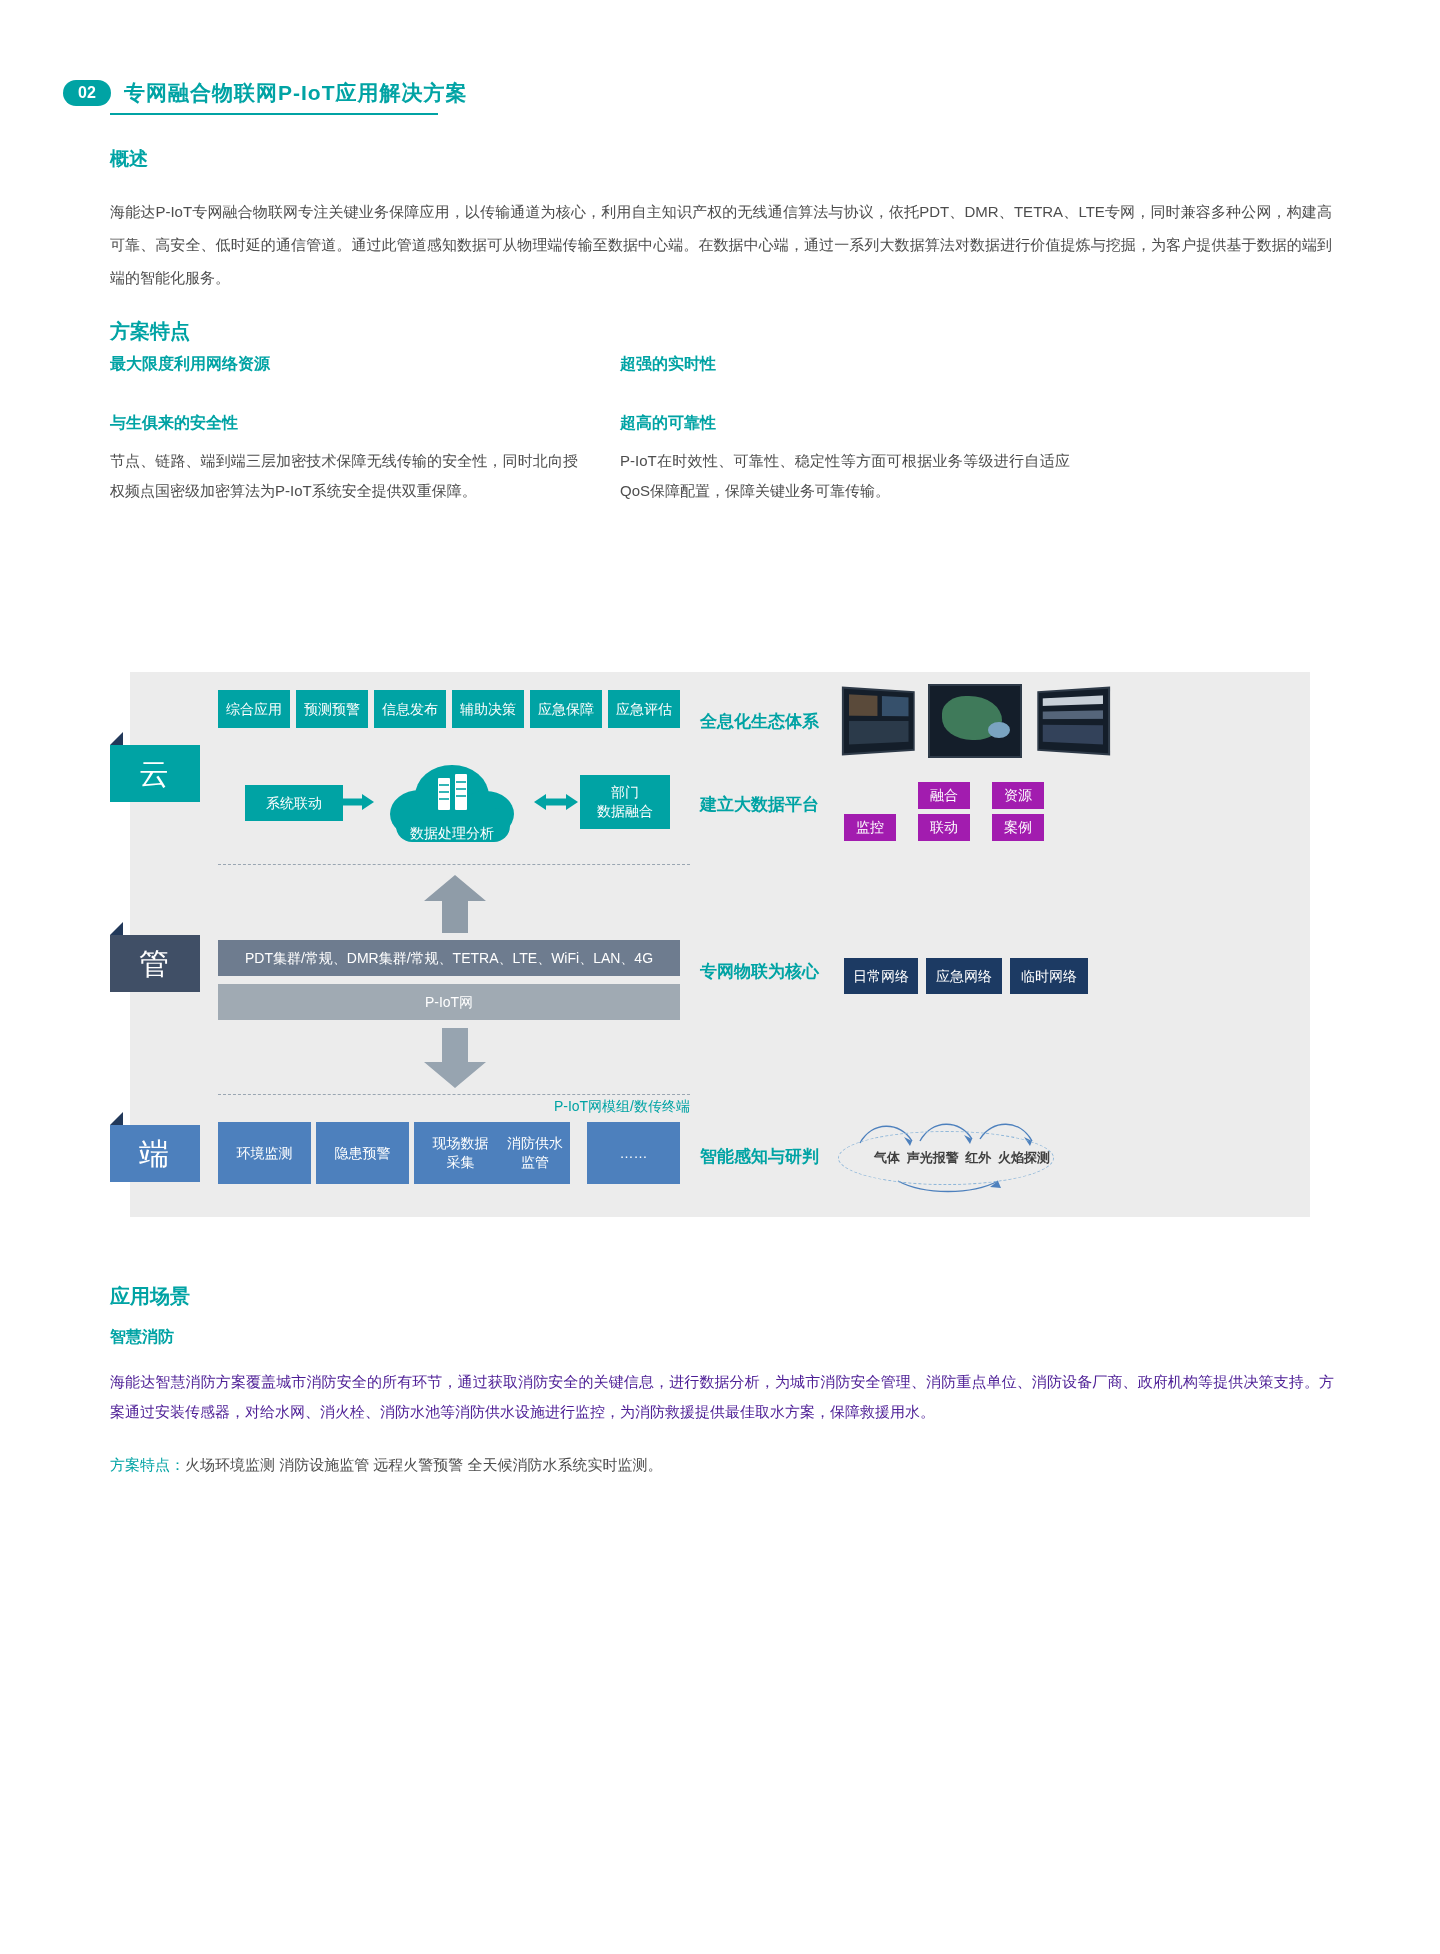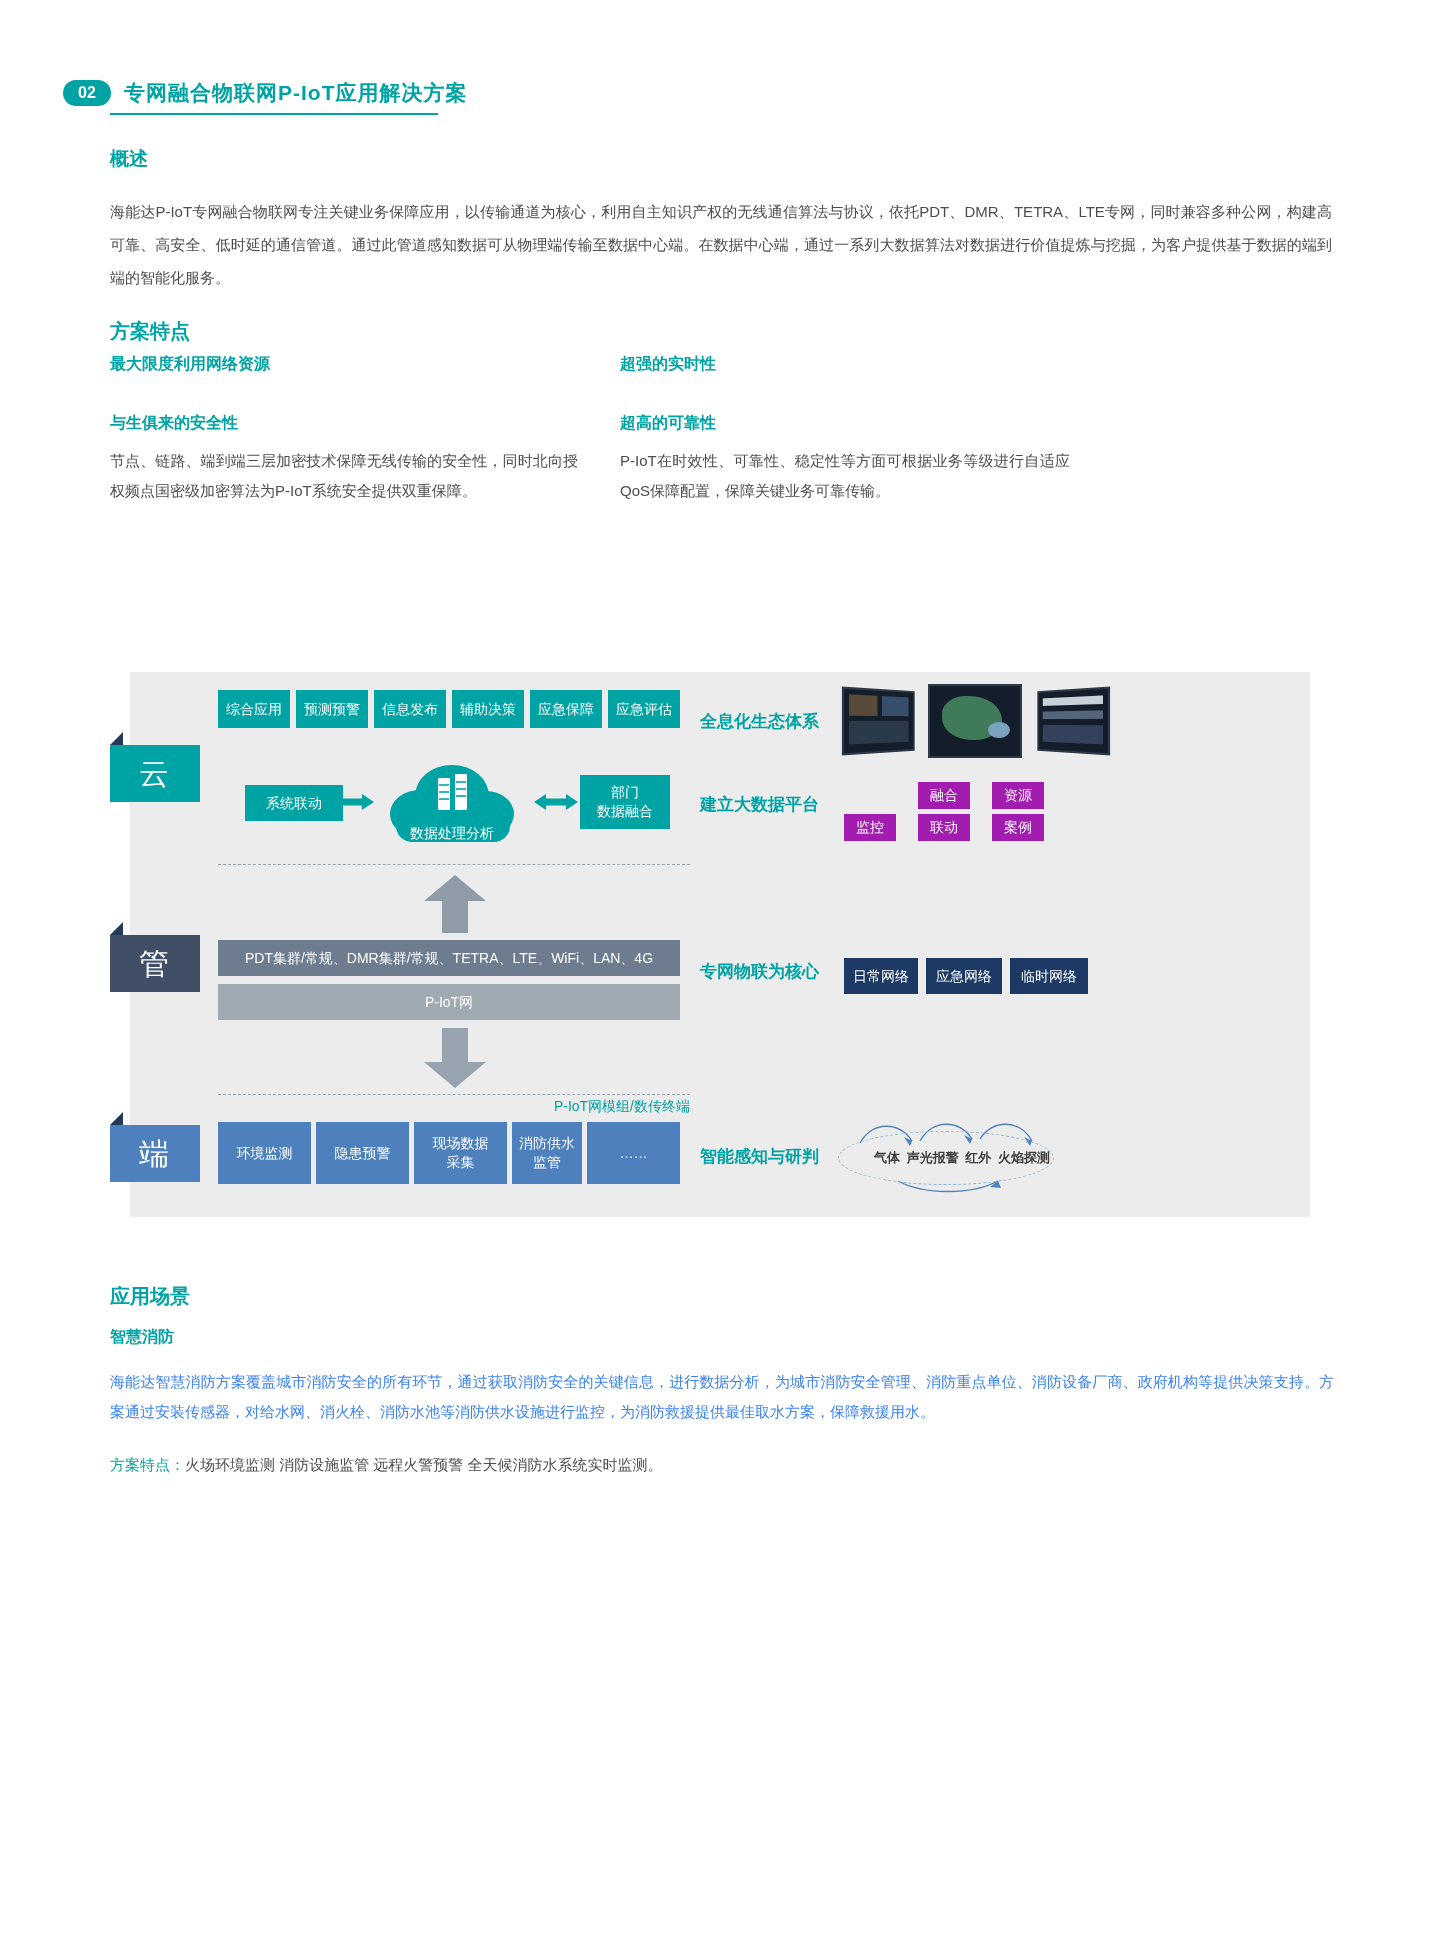--- a/index.html
+++ b/index.html
@@ -109,21 +109,21 @@
   }
   .sensor-words{
     position:absolute;left:6px;right:6px;top:34px;display:flex;justify-content:space-between;
     font-size:13px;color:#3f3f3f;font-weight:bold;margin-left:30px;
   }
   
   .scen-heading{left:110px;top:1283px;font-size:20px;}
   .scen-sub{left:110px;top:1327px;font-size:16px;}
   .scen-body{
     position:absolute;left:110px;top:1352px;width:1224px;
-    font-size:15px;line-height:30px;text-align:justify;color:#3b82f6;
+    font-size:15px;line-height:30px;text-align:justify;color:#4c1d95;
   }
   .scen-feature-line{position:absolute;left:110px;top:1441px;font-size:15px;color:#4d4d4d;}
   .scen-feature-label{color:#00a3a4;}
 </style>
 </head>
 <body>
 
 <div class="badge">02</div>
 <div class="page-title">专网融合物联网P-IoT应用解决方案</div>
 <div class="title-underline"></div>
@@ -238,21 +238,21 @@
     <path d="M18 0 L44 0 L44 34 L62 34 L31 60 L0 34 L18 34 Z" fill="#97a4b0"></path>
   </svg>
 
   <div class="dashed" style="top:434px"></div>
   <div class="module-label">P-IoT网模组/数传终端</div>
 
   <div class="edge-box" style="left:218px;width:93px">环境监测</div>
   <div class="edge-box" style="left:316px;width:93px">隐患预警</div>
   <div class="edge-box" style="left:414px;width:93px">现场数据
 采集</div>
-  <div class="edge-box" style="left:512px;width:70px">消防供水
+  <div class="edge-box" style="left:500px;width:70px">消防供水
 监管</div>
   <div class="edge-box" style="left:587px;width:93px">……</div>
   <div class="dg-label" style="top:485px">智能感知与研判</div>
 
   <div class="sensors">
     <svg style="position:absolute;left:0;top:0" width="218" height="80">
       <g fill="none" stroke="#4d80bd" stroke-width="1.4">
         <path d="M22 28 C 34 6, 62 6, 74 26"></path>
         <path d="M82 26 C 94 4, 122 4, 134 24"></path>
         <path d="M142 24 C 154 4, 182 4, 194 26"></path>

